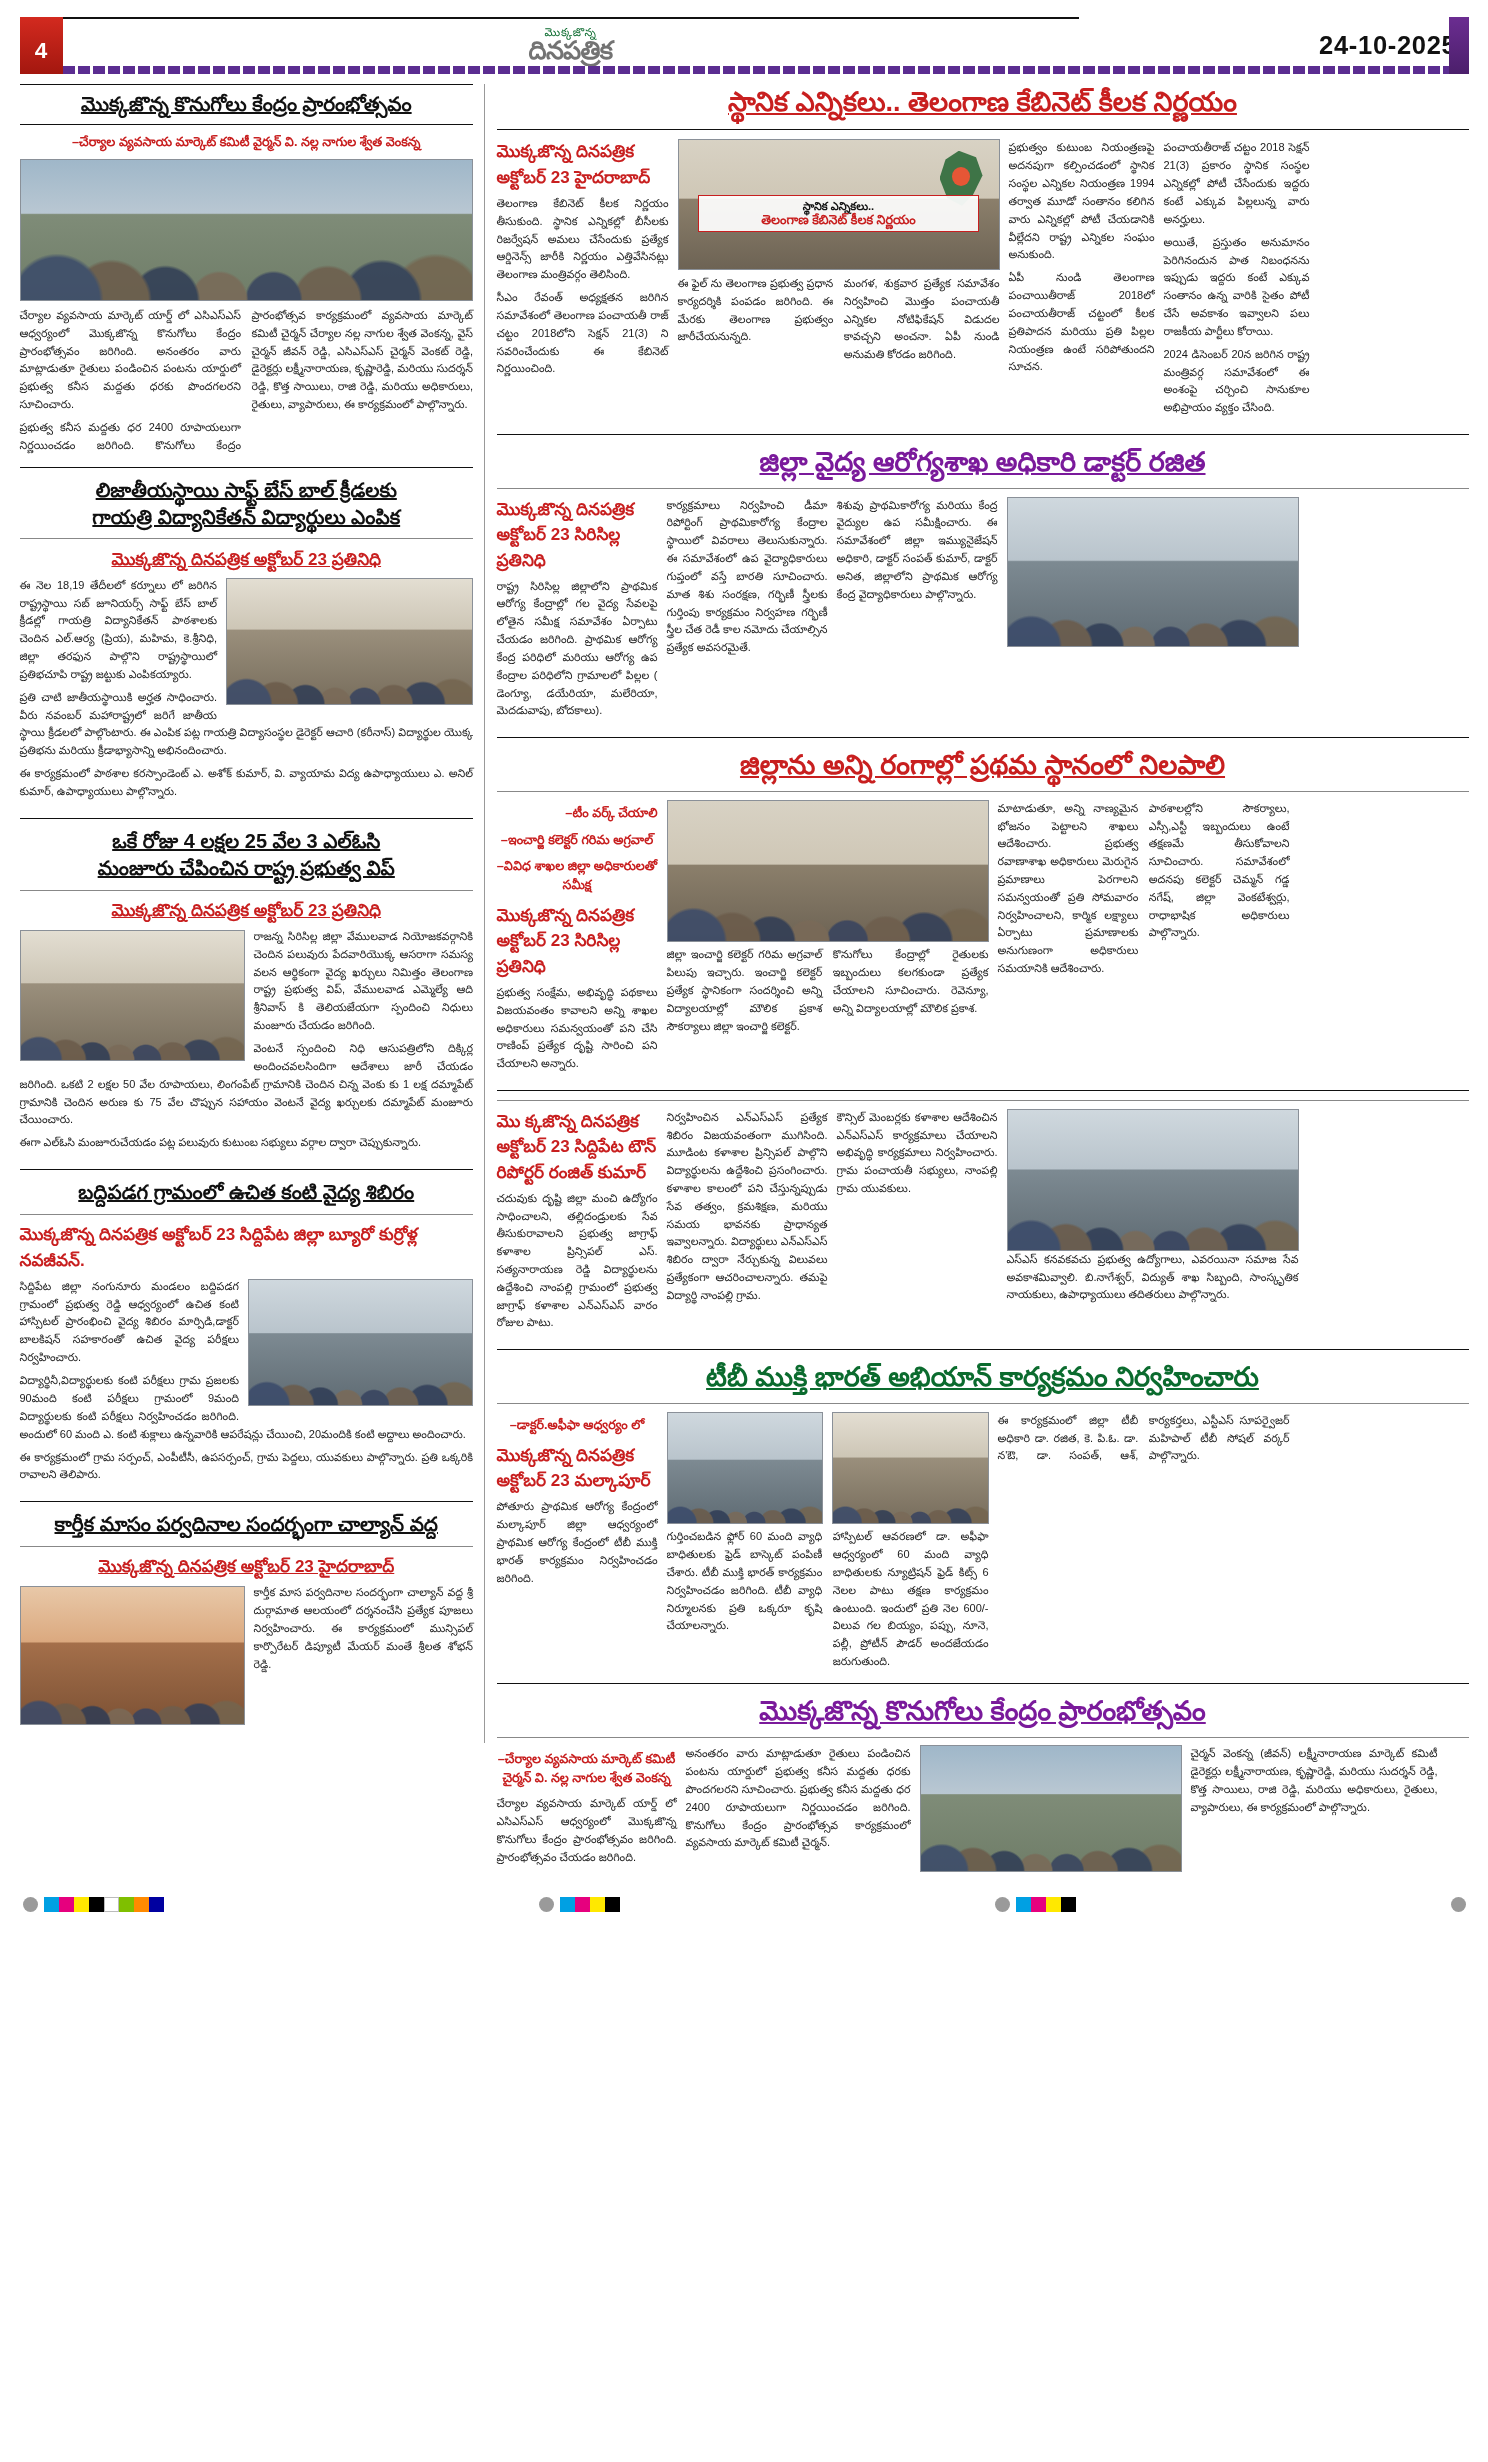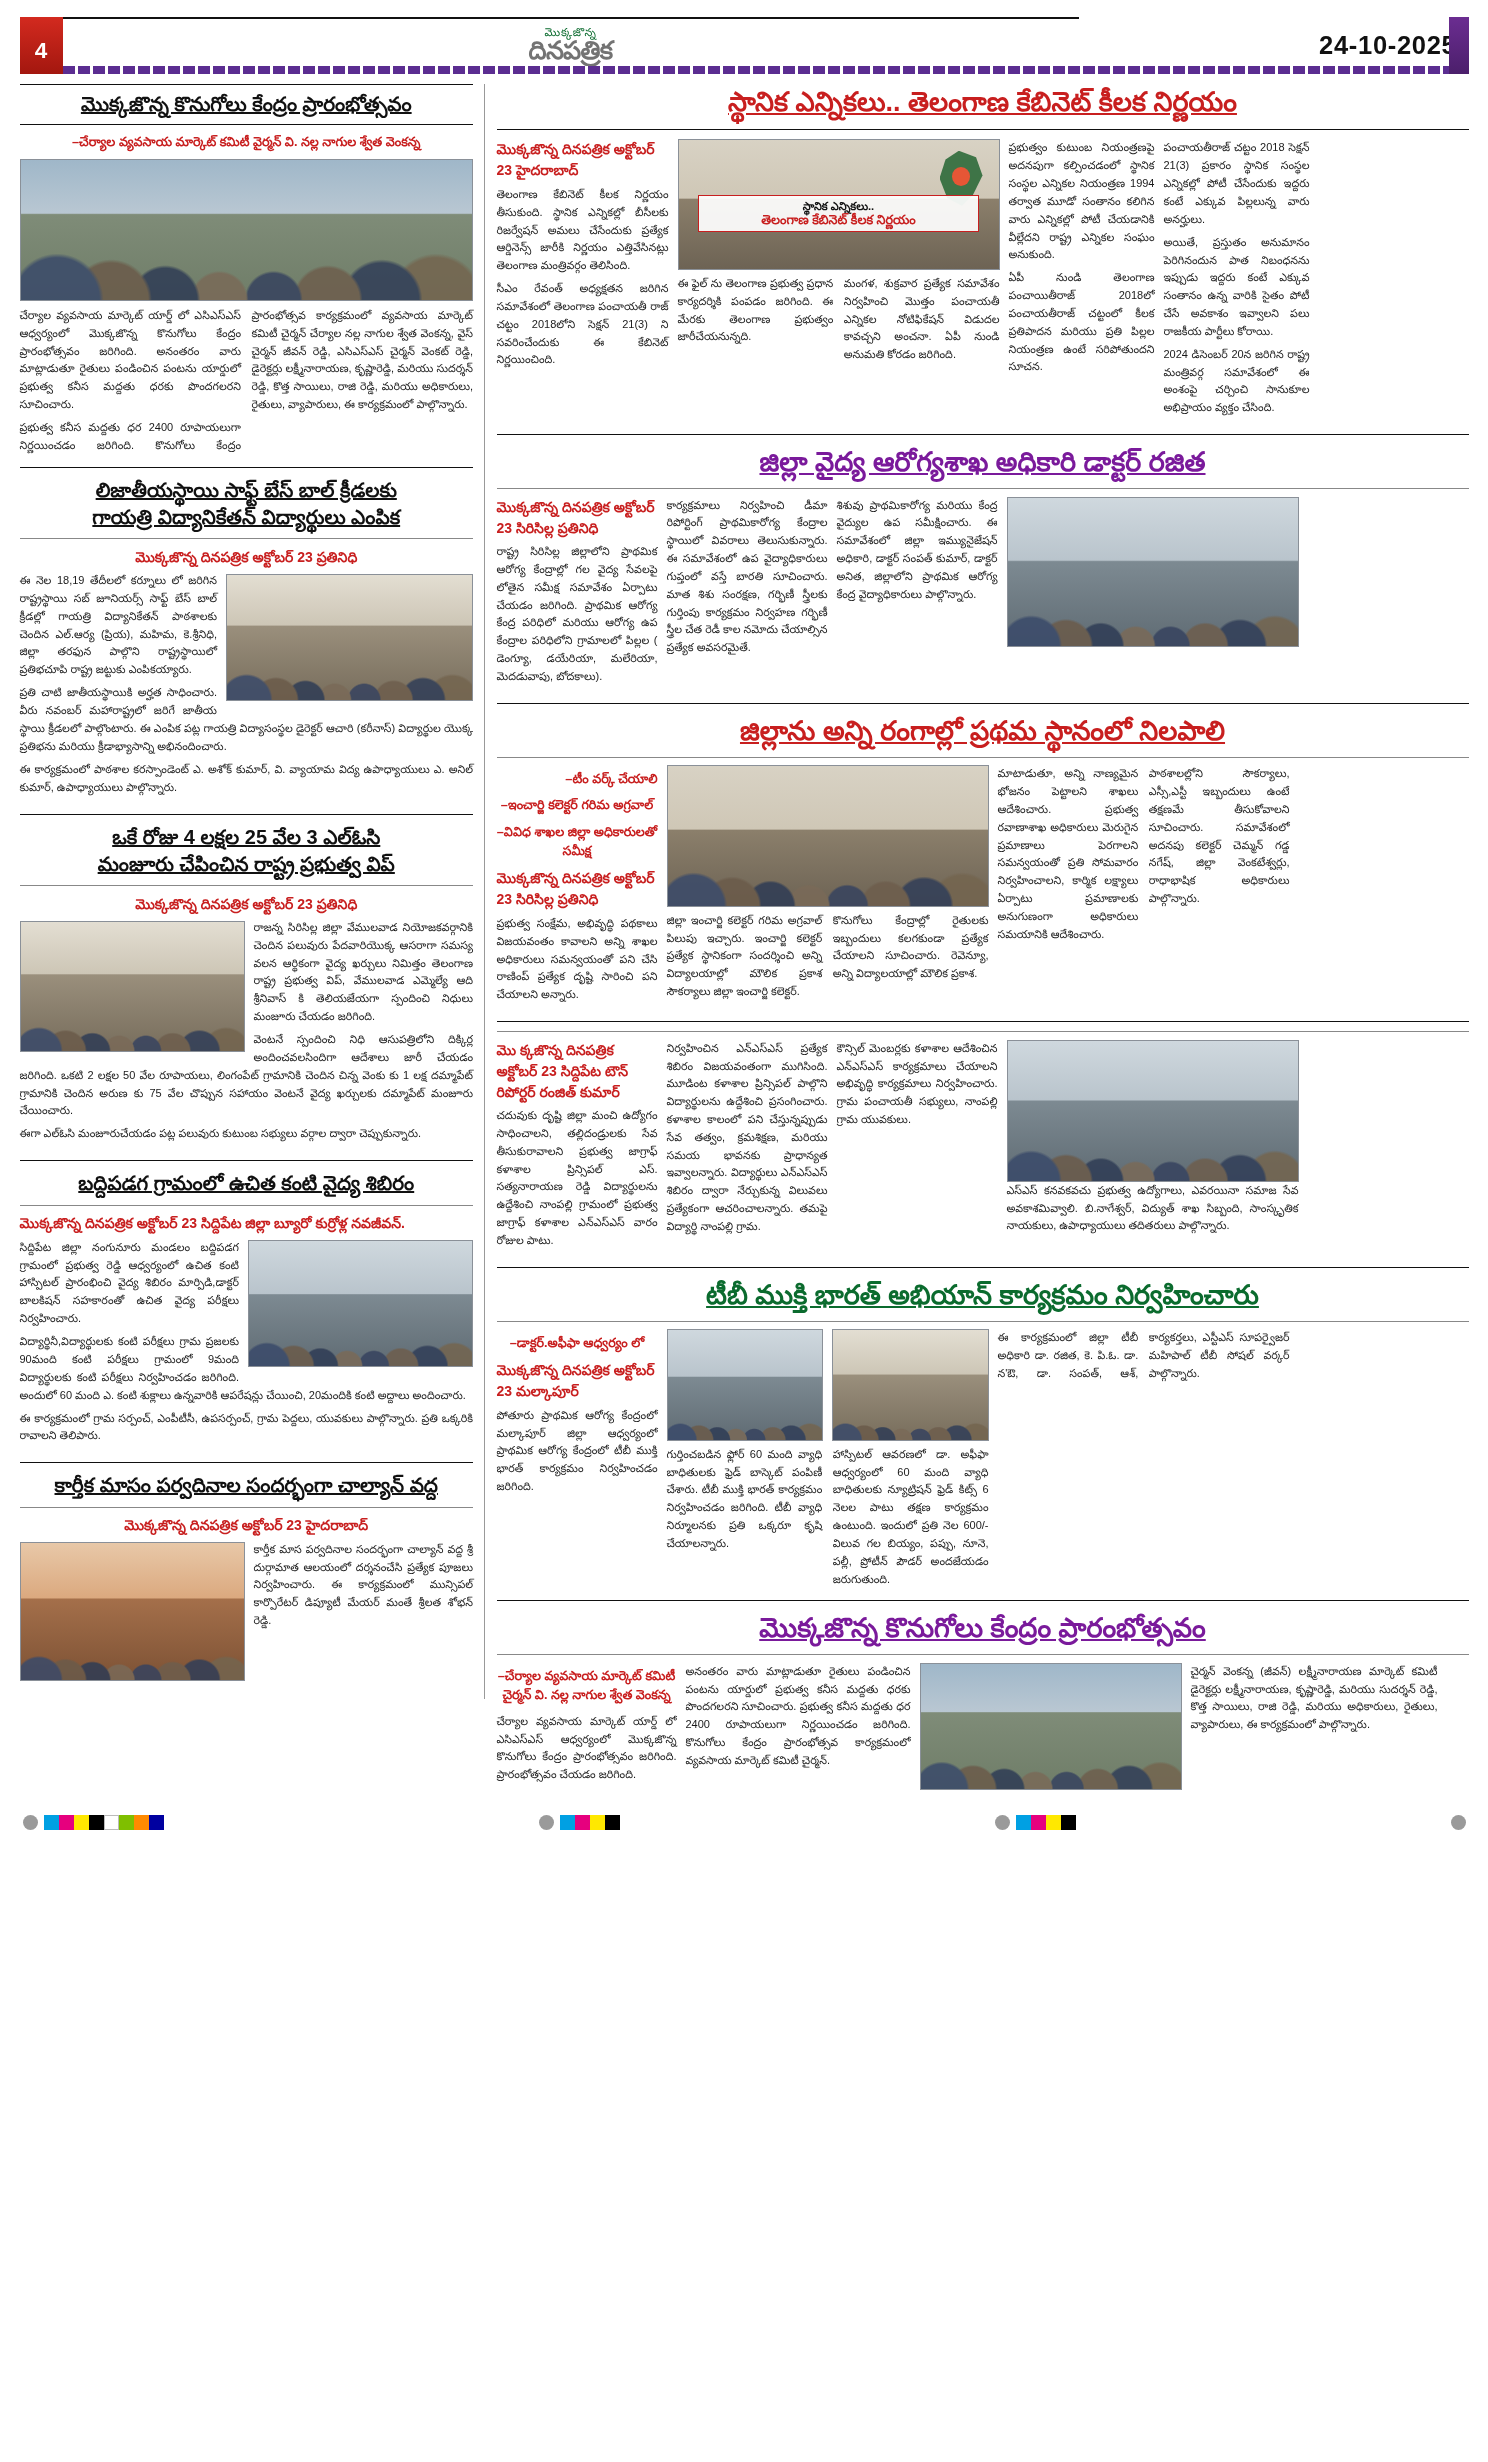--- a/index.html
+++ b/index.html
@@ -107,21 +107,21 @@
 
   .kicker {
     text-align: center;
     font-size: 12.7px;
     color: #c81f1f;
     line-height: 1.5;
     margin: 4.5px 0 7.5px 0;
     font-weight: bold;
   }
   .byline {
-    font-size: 14px;
+    font-size: 17px;
     color: #c81f1f;
     font-weight: bold;
     line-height: 1.5;
     margin-bottom: 4.5px;
   }
 
   .cols-2 { column-count: 2; column-gap: 10.5px; column-rule: 0; }
 
   p.body {
     margin: 0 0 5.2px 0;
@@ -211,21 +211,21 @@
     gap: 6px;
     height: 19.5px;
     padding: 0 3px;
   }
   .swgroup { display:flex; }
   .sw { width: 15px; height: 15px; border: 0; }
   .circle { width:15px;height:15px;border-radius:50%;background:#9a9a9a; }
   .spacer { flex: 1; }
 
   
-  .center { text-align:center; }
+  .center { text-align:center;text-decoration:underline; }
   .mt6 { margin-top:4.5px; }
   .flex { display:flex; gap:9px; }
   .flex > .fcol { flex:1; }
 </style>
 </head>
 <body>
 
 <div class="page">
 
   <div class="masthead">

